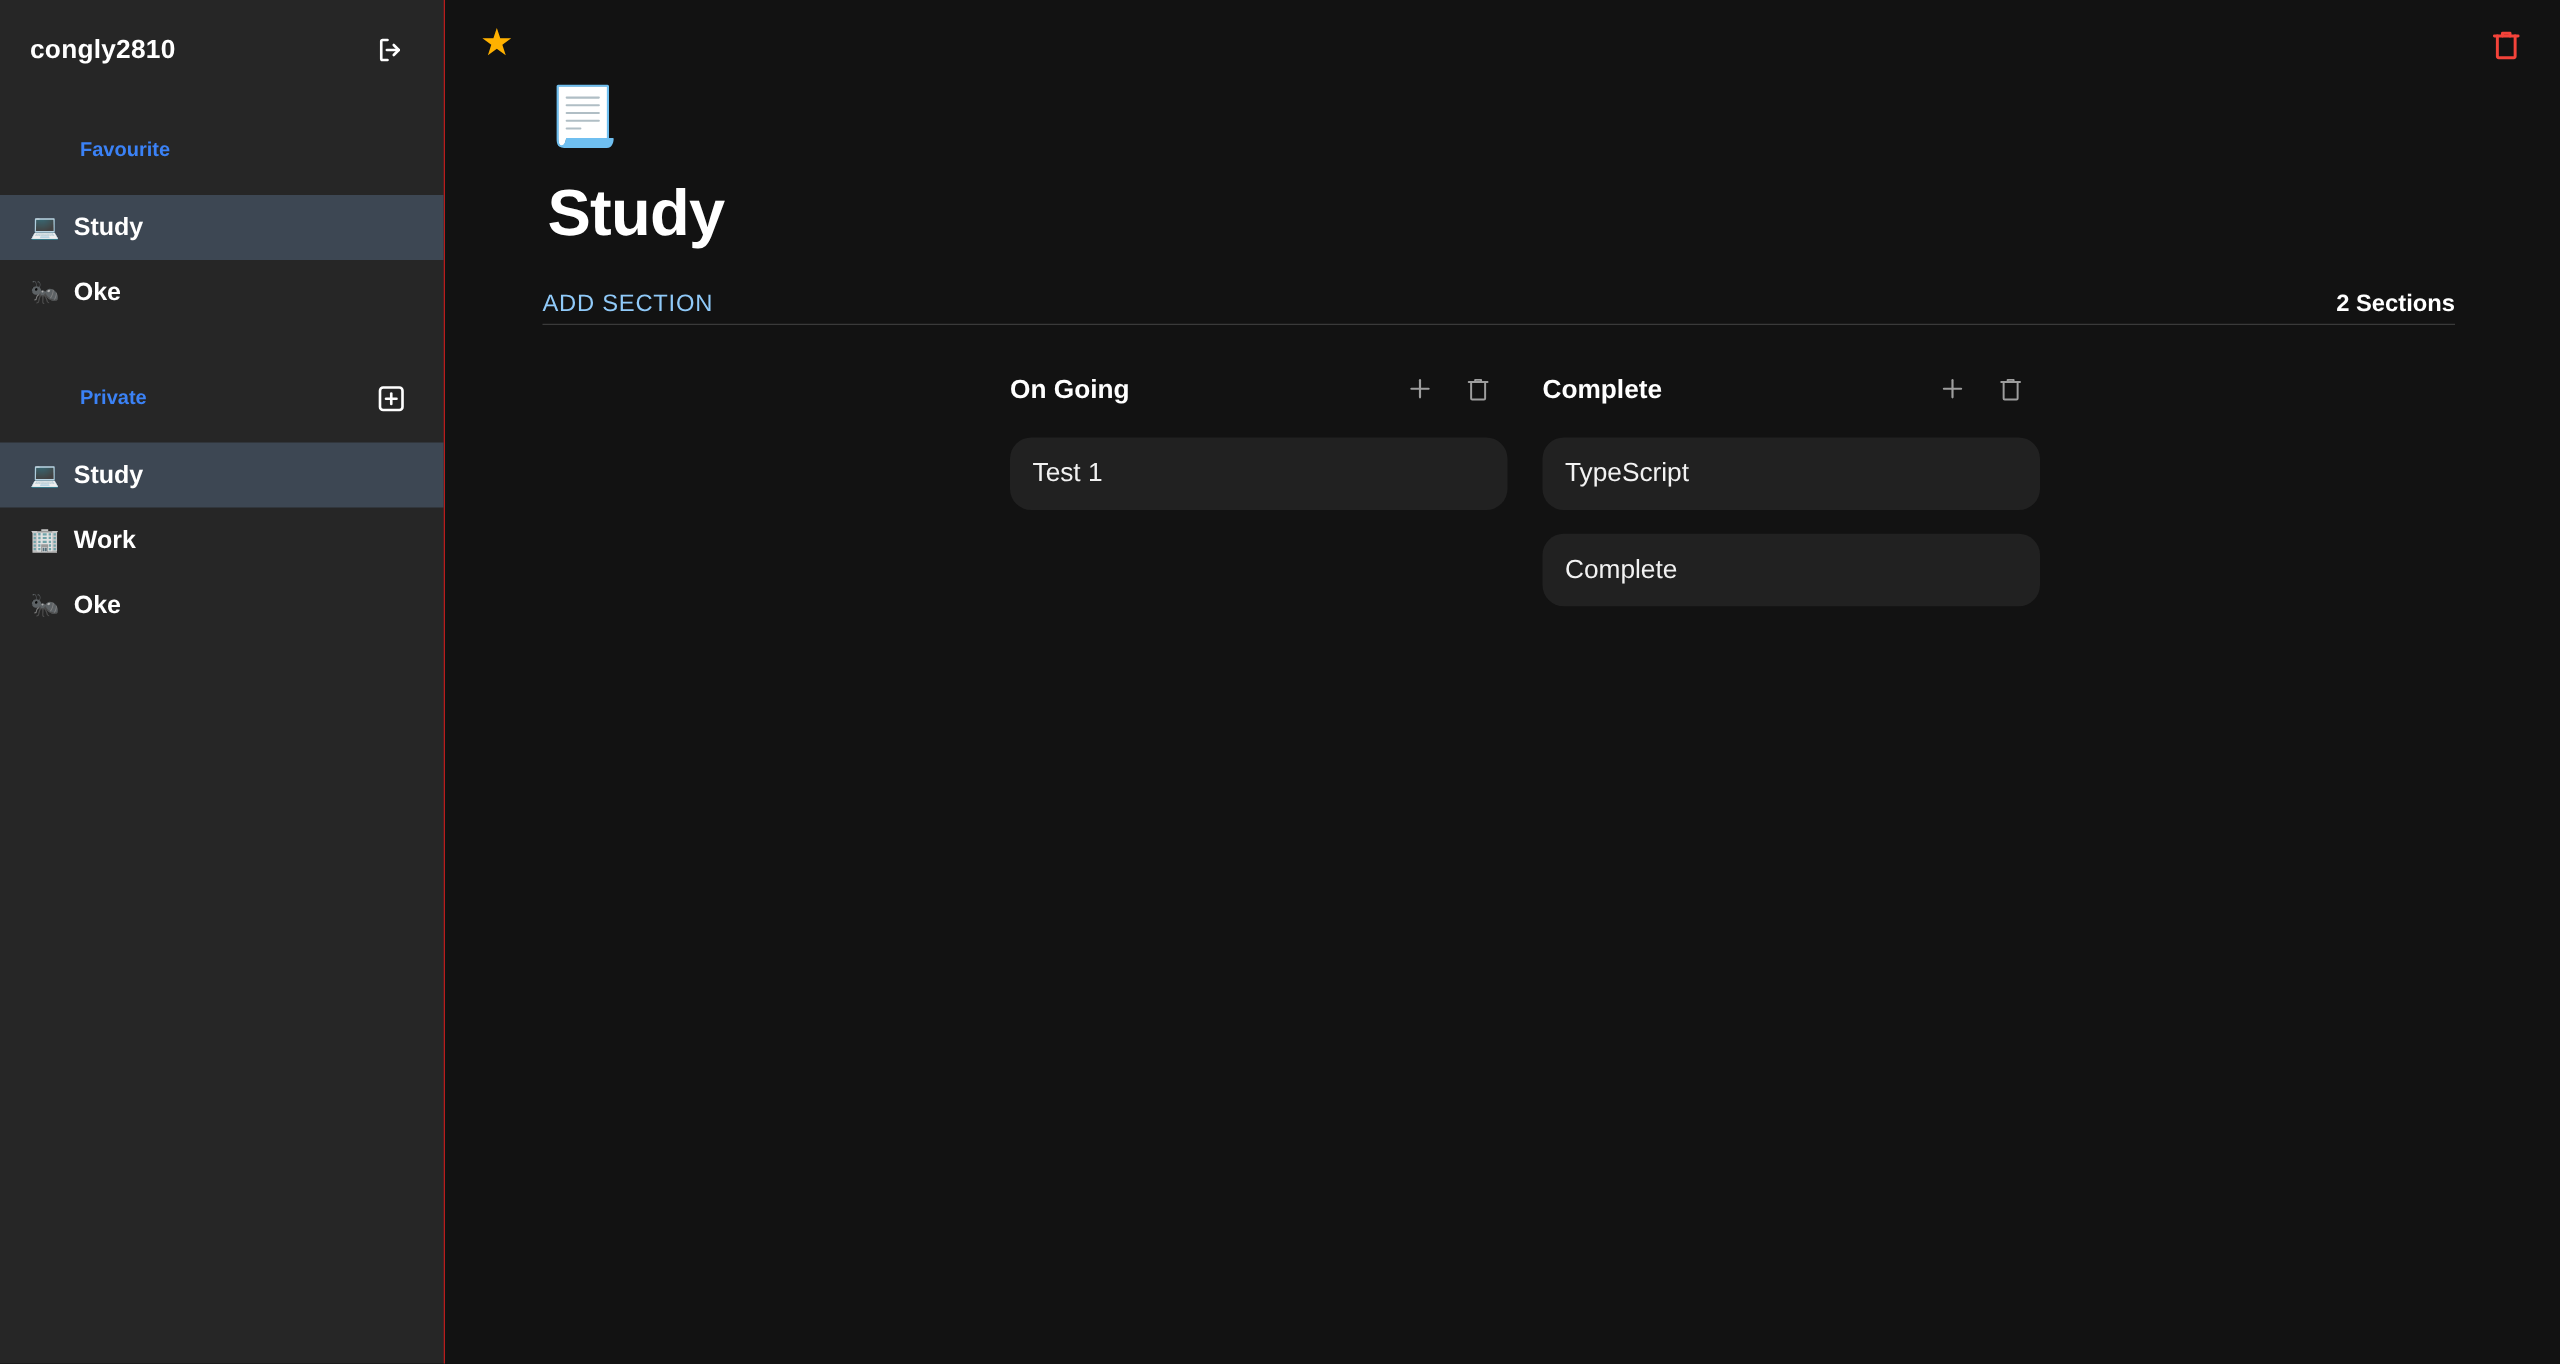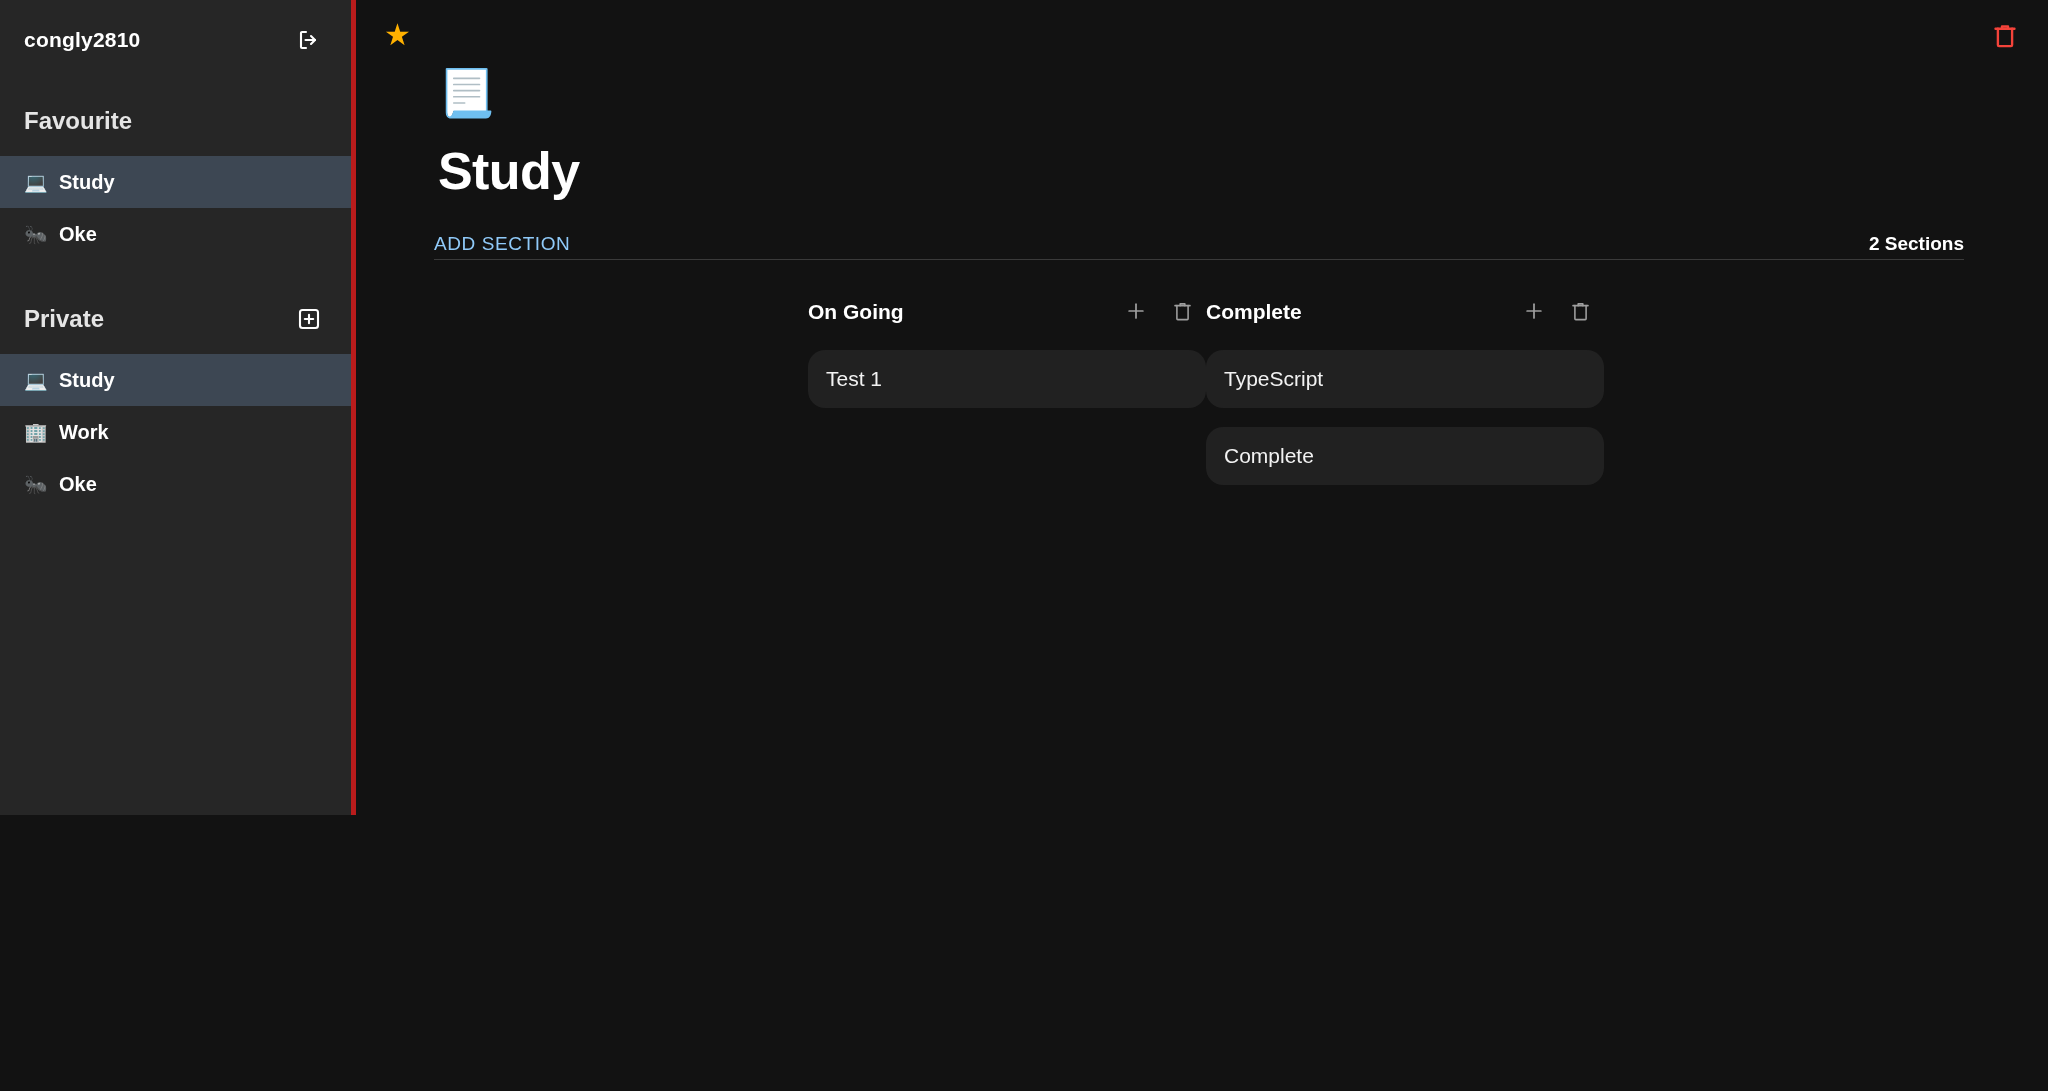--- a/index.html
+++ b/index.html
@@ -19,23 +19,23 @@
     display: flex;
     width: 2048px;
     height: 1091px;
     background: #121212;
   }
 
   
   #sidebar {
     width: 356px;
     min-width: 356px;
-    height: 815px;
+    height: 1091px;
     background: #262626;
-    border-right: 5px solid #b91c1c;
+    border-right: 1px solid #b91c1c;
     box-sizing: border-box;
     position: relative;
     overflow: hidden;
   }
   .sb-header {
     display: flex;
     align-items: center;
     justify-content: space-between;
     padding: 22px 28px 0 24px;
     height: 58px;
@@ -49,28 +49,29 @@
   }
   .sb-logout {
     width: 30px;
     height: 30px;
     display: flex;
     align-items: center;
     justify-content: center;
     cursor: pointer;
   }
   .sb-group-title {
-    font-size: 24px;
-    font-weight: bold;
-    color: #e5e5e5;
+    font-size: 16px;
+    font-weight: bold;
+    color: #3b82f6;
     padding: 0 28px 0 24px;
     display: flex;
     align-items: center;
     justify-content: space-between;
     height: 34px;
+    margin-left: 40px;
   }
   .grp-favourite { margin-top: 46px; }
   .grp-private { margin-top: 42px; }
   .sb-add-btn {
     width: 28px;
     height: 28px;
     display: flex;
     align-items: center;
     justify-content: center;
     cursor: pointer;
@@ -175,20 +176,21 @@
   }
   .sections-count {
     font-size: 19px;
     font-weight: bold;
     color: #ffffff;
   }
 
   .sections-wrap {
     display: flex;
     align-items: flex-start;
+    gap: 28px;
     padding: 34px 0 0 452px;
     box-sizing: border-box;
   }
   .section-col {
     width: 398px;
   }
   .section-head {
     display: flex;
     align-items: center;
     height: 34px;

